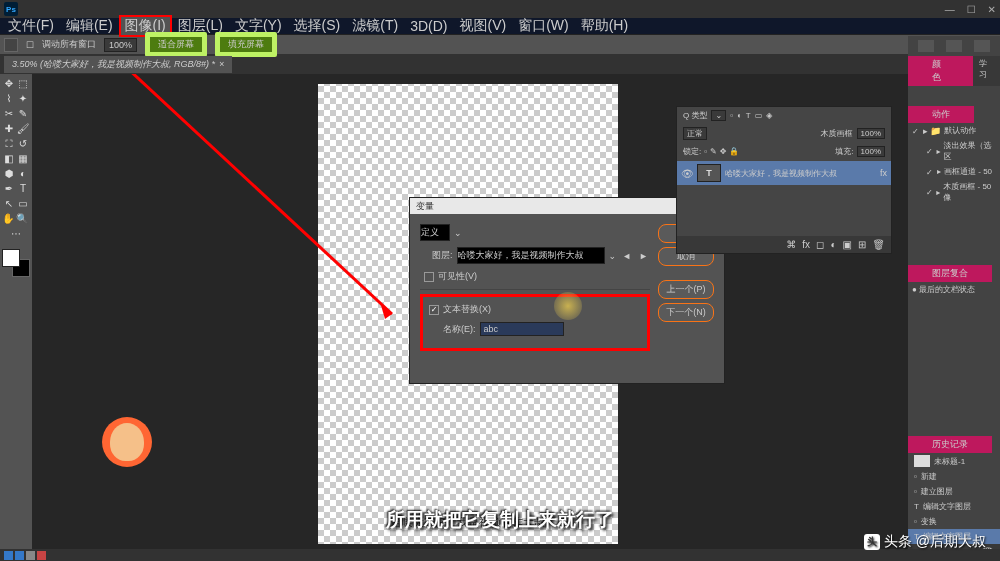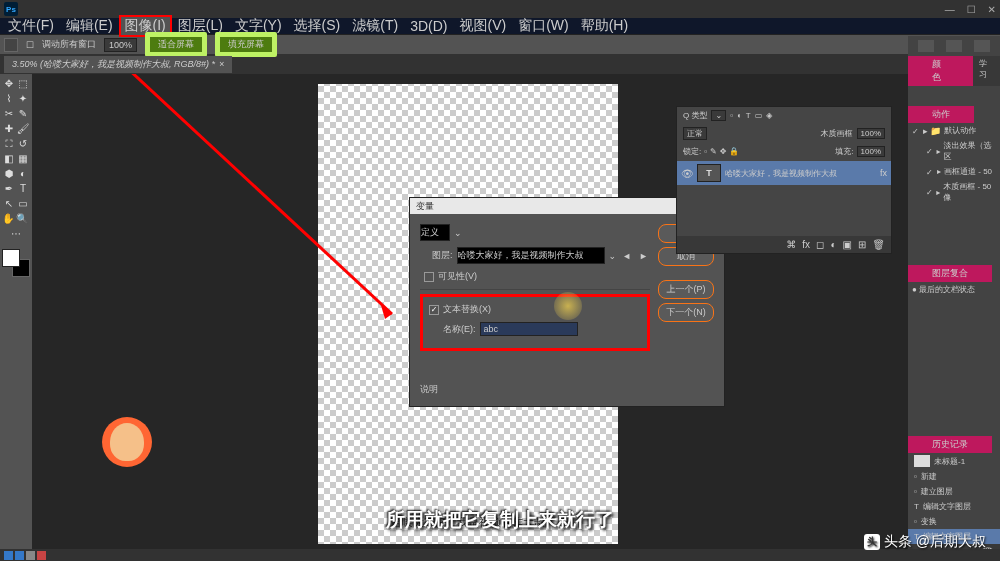--- a/index.html
+++ b/index.html
@@ -43,21 +43,21 @@
     .dialog-left { flex: 1; }
     .dialog-right { display: flex; flex-direction: column; gap: 4px; }
     .dlg-btn { width: 56px; padding: 2px 0; background: #5a5a5a; border: 1px solid #f97316; border-radius: 8px; text-align: center; cursor: pointer; font-size: 9px; }
     .dlg-row { display: flex; align-items: center; gap: 4px; margin-bottom: 6px; }
     .dlg-select { background: #000000; border: 1px solid #222; padding: 1px 0; min-width: 30px; }
     .dlg-section-title { margin: 6px 0 4px; font-size: 9px; }
     .dlg-checkbox { width: 10px; height: 10px; border: 1px solid #999; display: inline-flex; align-items: center; justify-content: center; font-size: 8px; }
     .dlg-checkbox.checked::before { content: "✓"; color: #fff; }
     .dlg-divider { border-top: 1px solid #444; margin: 4px 0; }
     .red-box { border: 3px solid #ff0000; padding: 6px; margin: 2px 0; }
-    .dlg-input { background: #2a3a5a; border: 1px solid #222; padding: 1px 3px; width: 98px; color: #ccc; font-size: 9px; }
+    .dlg-input { background: #2a3a5a; border: 1px solid #222; padding: 1px 3px; width: 84px; color: #ccc; font-size: 9px; }
     .dlg-desc { color: #999; font-size: 8px; margin-top: 4px; }
     .arrow-btn { color: #ccc; cursor: pointer; padding: 0 2px; }
     .cursor-spot { position: absolute; width: 28px; height: 28px; background: radial-gradient(circle, rgba(230,200,80,0.8), rgba(230,200,80,0)); border-radius: 50%; }
     
     .layers-panel { position: absolute; left: 676px; top: 106px; width: 216px; background: #454545; border: 1px solid #222; font-size: 9px; z-index: 5; }
     .panel-tab { background: #535353; padding: 2px 8px; display: inline-block; }
     .panel-tab-bar { background: #383838; display: flex; }
     .layers-controls { padding: 3px 6px; display: flex; align-items: center; gap: 4px; font-size: 8px; }
     .layers-controls2 { padding: 3px 6px; display: flex; align-items: center; gap: 3px; font-size: 8px; }
     .mini-field { background: #3a3a3a; padding: 0 3px; border: 1px solid #222; }
@@ -222,21 +222,20 @@
           <span class="dlg-checkbox checked"></span>
           <span>文本替换(X)</span>
           <div class="cursor-spot" style="left:144px;top:94px"></div>
         </div>
         <div class="dlg-row" style="padding-left:14px">
           <span>名称(E):</span>
           <input class="dlg-input" value="abc" style="">
         </div>
       </div>
       <div style="height:24px"></div>
-      <div class="dlg-section-title">说明</div>
     </div>
     <div class="dialog-right">
       <div class="dlg-btn">确定</div>
       <div class="dlg-btn">取消</div>
       <div style="height:6px"></div>
       <div class="dlg-btn">上一个(P)</div>
       <div class="dlg-btn">下一个(N)</div>
     </div>
   </div>
 </div>

